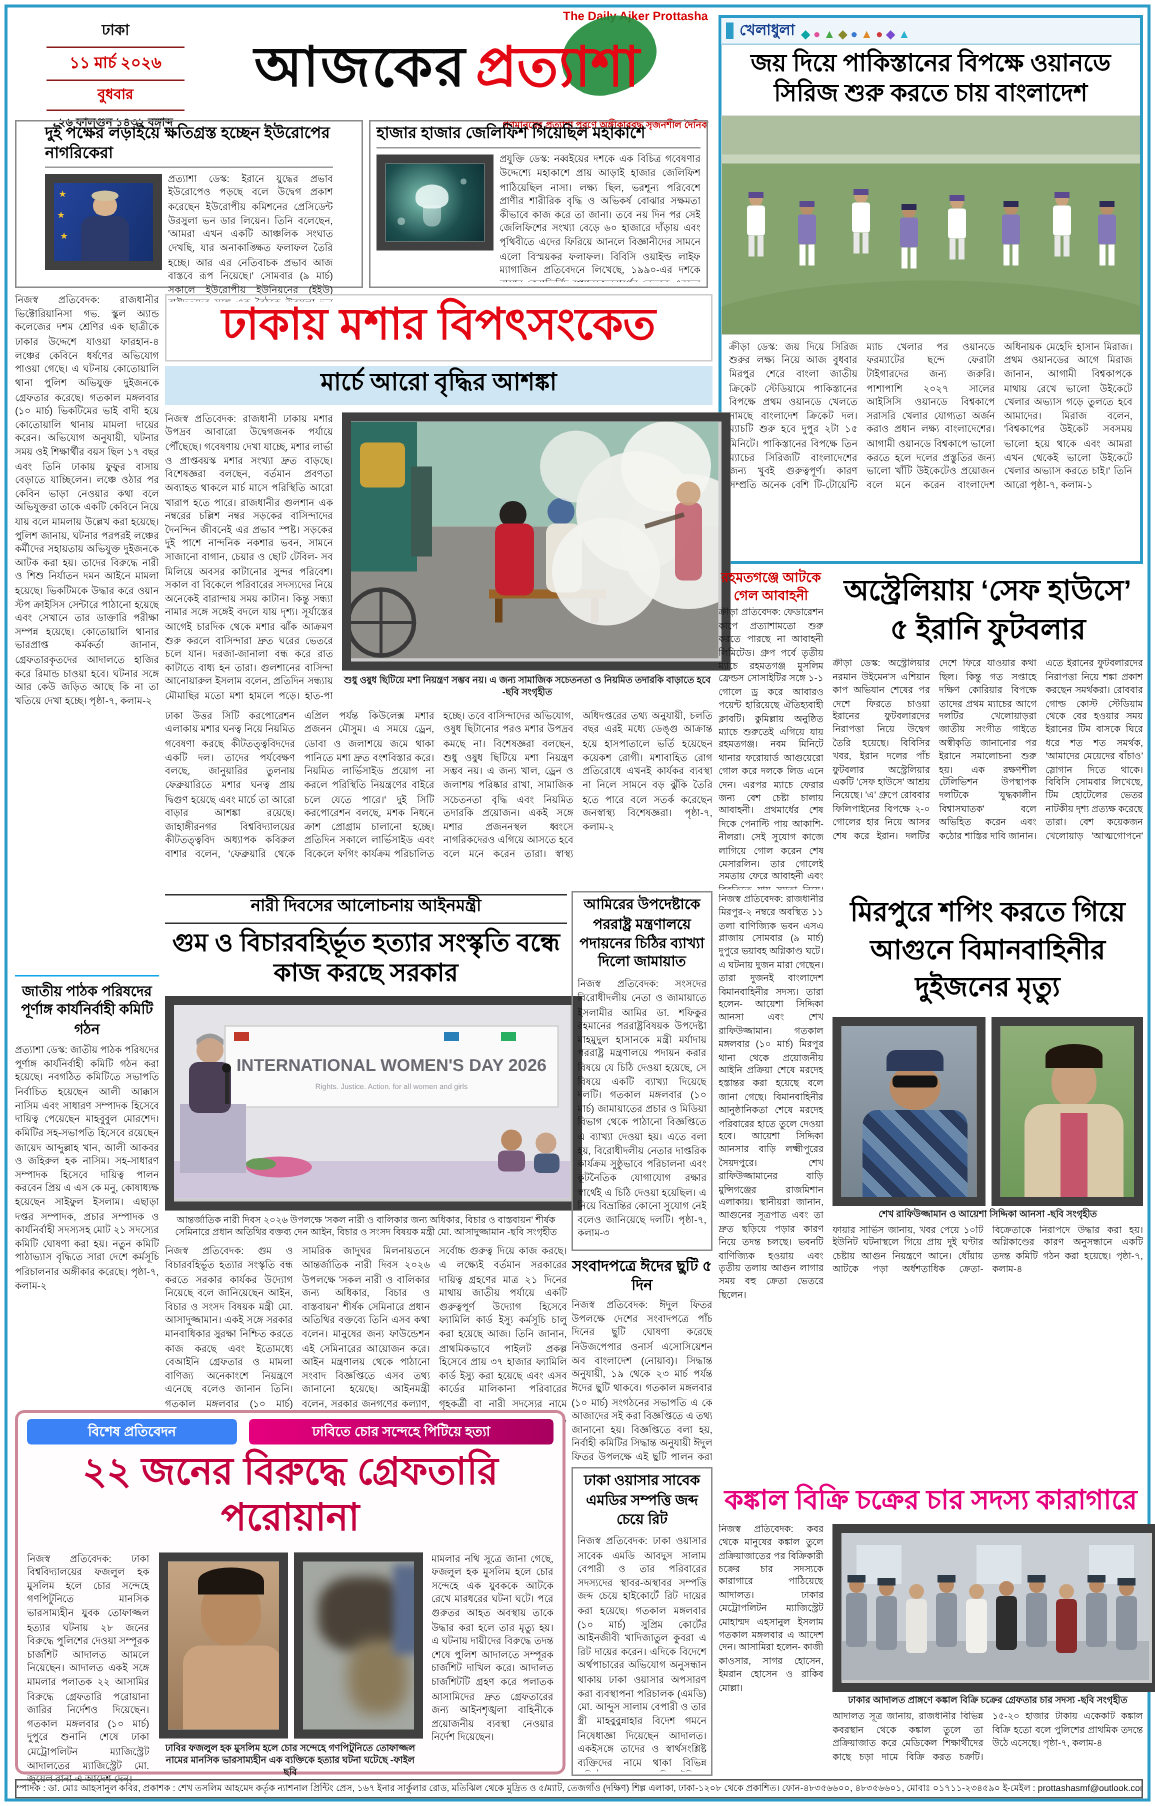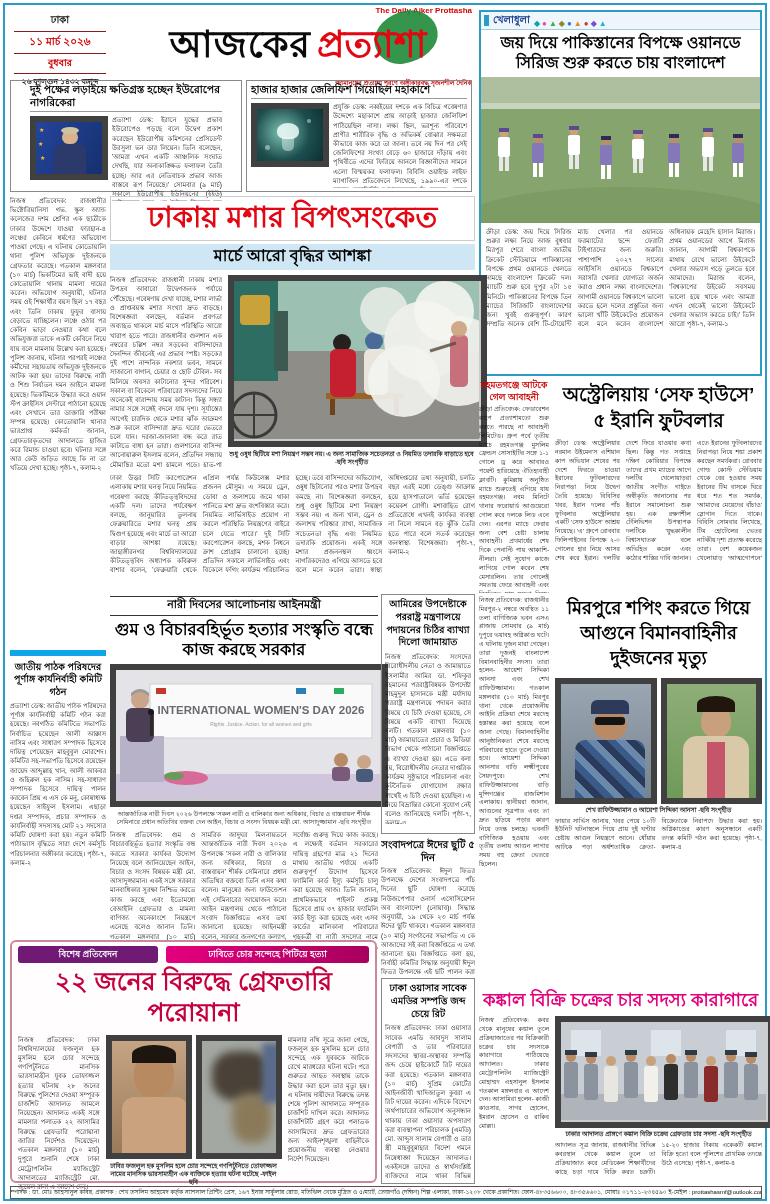--- a/index.html
+++ b/index.html
@@ -35,21 +35,21 @@
   .icostrip span{font-size:8px;margin-right:2px;}
   .badge{color:#fff;font-weight:bold;font-size:9px;padding:1px 10px;border-radius:3px;white-space:nowrap;}
   .figpic{border:6px solid #404040;}
 </style>
 </head>
 <body>
 
 <div class="page">
   <div class="frame"></div>
 
-  <div class="abs datebox" style="left:8px;top:12px;width:104px;height:60px;">
+  <div class="abs datebox" style="left:25px;top:12px;width:104px;height:60px;">
     <div class="city">ঢাকা</div>
     <hr class="rule">
     <div class="d1">১১ মার্চ ২০২৬</div>
     <hr class="rule">
     <div class="d2">বুধবার</div>
     <hr class="rule">
     <div class="d3">২৬ ফাল্গুন ১৪৩২ বঙ্গাব্দ</div>
   </div>
 
   <div class="abs" style="left:124px;top:6px;width:348px;height:70px;">
@@ -159,21 +159,21 @@
       <div class="abs" style="left:20px;top:14px;width:22px;height:16px;border-radius:50% 50% 40% 40%;background:rgba(240,250,248,.85);"></div>
       <div class="abs" style="left:25px;top:28px;width:12px;height:14px;background:rgba(240,250,248,.45);border-radius:0 0 40% 40%;"></div>
       <div class="abs" style="left:8px;top:36px;width:5px;height:5px;border-radius:50%;background:rgba(220,240,235,.5);"></div>
       <div class="abs" style="left:50px;top:10px;width:4px;height:4px;border-radius:50%;background:rgba(220,240,235,.5);"></div>
     </div>
     <div class="bt clip" style="height:86px;">প্রযুক্তি ডেস্ক: নব্বইয়ের দশকে এক বিচিত্র গবেষণার উদ্দেশ্যে মহাকাশে প্রায় আড়াই হাজার জেলিফিশ পাঠিয়েছিল নাসা। লক্ষ্য ছিল, ভরশূন্য পরিবেশে প্রাণীর শারীরিক বৃদ্ধি ও অভিকর্ষ বোঝার সক্ষমতা কীভাবে কাজ করে তা জানা। তবে নয় দিন পর সেই জেলিফিশের সংখ্যা বেড়ে ৬০ হাজারে দাঁড়ায় এবং পৃথিবীতে এদের ফিরিয়ে আনলে বিজ্ঞানীদের সামনে এলো বিস্ময়কর ফলাফল। বিবিসি ওয়াইল্ড লাইফ ম্যাগাজিন প্রতিবেদনে লিখেছে, ১৯৯০-এর দশকে নাসার জ্যোতির্বিদ স্প্যানজেনবার্গের নেতৃত্বে একদল গবেষক এ পরীক্ষাটি চালিয়েছিলেন।   পৃষ্ঠা-৭, কলাম-১</div>
   </div>
 
   <div class="abs clip" style="left:10px;top:196px;width:96px;height:738px;">
     <div class="bt clip" style="height:448px;">নিজস্ব প্রতিবেদক: রাজধানীর ভিক্টোরিয়ানিসা গভ. স্কুল অ্যান্ড কলেজের দশম শ্রেণির এক ছাত্রীকে ঢাকার উদ্দেশে যাওয়া ফারহান-৪ লঞ্চের কেবিনে ধর্ষণের অভিযোগ পাওয়া গেছে। এ ঘটনায় কোতোয়ালি থানা পুলিশ অভিযুক্ত দুইজনকে গ্রেফতার করেছে। গতকাল মঙ্গলবার (১০ মার্চ) ভিকটিমের ভাই বাদী হয়ে কোতোয়ালি থানায় মামলা দায়ের করেন। অভিযোগ অনুযায়ী, ঘটনার সময় ওই শিক্ষার্থীর বয়স ছিল ১৭ বছর এবং তিনি ঢাকায় ফুফুর বাসায় বেড়াতে যাচ্ছিলেন। লঞ্চে ওঠার পর কেবিন ভাড়া নেওয়ার কথা বলে অভিযুক্তরা তাকে একটি কেবিনে নিয়ে যায় বলে মামলায় উল্লেখ করা হয়েছে। পুলিশ জানায়, ঘটনার পরপরই লঞ্চের কর্মীদের সহায়তায় অভিযুক্ত দুইজনকে আটক করা হয়। তাদের বিরুদ্ধে নারী ও শিশু নির্যাতন দমন আইনে মামলা হয়েছে। ভিকটিমকে উদ্ধার করে ওয়ান স্টপ ক্রাইসিস সেন্টারে পাঠানো হয়েছে এবং সেখানে তার ডাক্তারি পরীক্ষা সম্পন্ন হয়েছে। কোতোয়ালি থানার ভারপ্রাপ্ত কর্মকর্তা জানান, গ্রেফতারকৃতদের আদালতে হাজির করে রিমান্ড চাওয়া হবে। ঘটনার সঙ্গে আর কেউ জড়িত আছে কি না তা খতিয়ে দেখা হচ্ছে। পৃষ্ঠা-৭, কলাম-২</div>
-    <div class="hl" style="font-size:9.5px;line-height:1.3;margin:6px 0 3px;border-top:6px solid #0ea5e9;padding-top:5px;">জাতীয় পাঠক পরিষদের পূর্ণাঙ্গ কার্যনির্বাহী কমিটি গঠন</div>
+    <div class="hl" style="font-size:9.5px;line-height:1.3;margin:6px 0 3px;border-top:1px solid #0ea5e9;padding-top:5px;">জাতীয় পাঠক পরিষদের পূর্ণাঙ্গ কার্যনির্বাহী কমিটি গঠন</div>
     <div class="bt clip" style="height:246px;">প্রত্যাশা ডেস্ক: জাতীয় পাঠক পরিষদের পূর্ণাঙ্গ কার্যনির্বাহী কমিটি গঠন করা হয়েছে। নবগঠিত কমিটিতে সভাপতি নির্বাচিত হয়েছেন আলী আক্কাস নাসিম এবং সাধারণ সম্পাদক হিসেবে দায়িত্ব পেয়েছেন মাহবুবুল মোরশেদ। কমিটির সহ-সভাপতি হিসেবে রয়েছেন জায়েদ আব্দুল্লাহ খান, আলী আকবর ও জহিরুল হক নাসিম। সহ-সাধারণ সম্পাদক হিসেবে দায়িত্ব পালন করবেন প্রিয় এ এস কে মনু, কোষাধ্যক্ষ হয়েছেন সাইফুল ইসলাম। এছাড়া দপ্তর সম্পাদক, প্রচার সম্পাদক ও কার্যনির্বাহী সদস্যসহ মোট ২১ সদস্যের কমিটি ঘোষণা করা হয়। নতুন কমিটি পাঠাভ্যাস বৃদ্ধিতে সারা দেশে কর্মসূচি পরিচালনার অঙ্গীকার করেছে। পৃষ্ঠা-৭, কলাম-২</div>
   </div>
 
   <div class="abs" style="left:110px;top:196px;width:365px;height:396px;">
     <div class="hl" style="font-size:29px;color:#e30613;border:1px solid #ccc;padding:2px 0 5px;">ঢাকায় মশার বিপৎসংকেত</div>
     <div class="hl" style="font-size:16px;background:#cfe7f4;margin-top:3px;padding:2px 0 4px;">মার্চে আরো বৃদ্ধির আশঙ্কা</div>
     <div style="display:flex;gap:6px;margin-top:5px;">
       <div class="bt clip" style="width:112px;height:192px;">নিজস্ব প্রতিবেদক: রাজধানী ঢাকায় মশার উপদ্রব আবারো উদ্বেগজনক পর্যায়ে পৌঁছেছে। গবেষণায় দেখা যাচ্ছে, মশার লার্ভা ও প্রাপ্তবয়স্ক মশার সংখ্যা দ্রুত বাড়ছে। বিশেষজ্ঞরা বলছেন, বর্তমান প্রবণতা অব্যাহত থাকলে মার্চ মাসে পরিস্থিতি আরো খারাপ হতে পারে। রাজধানীর গুলশান এক নম্বরের চল্লিশ নম্বর সড়কের বাসিন্দাদের দৈনন্দিন জীবনেই এর প্রভাব স্পষ্ট। সড়কের দুই পাশে নান্দনিক নকশার ভবন, সামনে সাজানো বাগান, চেয়ার ও ছোট টেবিল- সব মিলিয়ে অবসর কাটানোর সুন্দর পরিবেশ। সকাল বা বিকেলে পরিবারের সদস্যদের নিয়ে অনেকেই বারান্দায় সময় কাটান। কিন্তু সন্ধ্যা নামার সঙ্গে সঙ্গেই বদলে যায় দৃশ্য। সূর্যাস্তের আগেই চারদিক থেকে মশার ঝাঁক আক্রমণ শুরু করলে বাসিন্দারা দ্রুত ঘরের ভেতরে চলে যান। দরজা-জানালা বন্ধ করে রাত কাটাতে বাধ্য হন তারা। গুলশানের বাসিন্দা আনোয়ারুল ইসলাম বলেন, প্রতিদিন সন্ধ্যায় মৌমাছির মতো মশা হামলে পড়ে। হাত-পা নাড়িয়েও কাজ হয় না, মুহূর্তের মধ্যে কামড়াতে থাকে। তাই সন্ধ্যার পর আর বারান্দায় বসা যায় না।</div>
       <div style="width:247px;">
         <div class="ph figpic" style="width:247px;height:160px;">
@@ -356,21 +356,21 @@
           </svg>
         </div>
         <div class="cap" style="margin-top:2px;">ঢাকার আদালত প্রাঙ্গণে কঙ্কাল বিক্রি চক্রের গ্রেফতার চার সদস্য -ছবি সংগৃহীত</div>
         <div class="bt cols2 clip" style="font-size:6.2px;margin-top:3px;height:52px;">আদালত সূত্র জানায়, রাজধানীর বিভিন্ন কবরস্থান থেকে কঙ্কাল তুলে তা প্রক্রিয়াজাত করে মেডিকেল শিক্ষার্থীদের কাছে চড়া দামে বিক্রি করত চক্রটি। ১৫-২০ হাজার টাকায় একেকটি কঙ্কাল বিক্রি হতো বলে পুলিশের প্রাথমিক তদন্তে উঠে এসেছে। পৃষ্ঠা-৭, কলাম-৪</div>
       </div>
     </div>
   </div>
 
   <div class="abs" style="left:10px;top:940px;width:367px;height:243px;border:2px solid #cc8899;border-radius:6px;box-sizing:border-box;padding:4px 6px;background:#fffdfd;">
     <div style="display:flex;gap:8px;justify-content:space-between;align-items:center;">
-      <span class="badge" style="background:#701a75;width:120px;text-align:center;">বিশেষ প্রতিবেদন</span>
+      <span class="badge" style="background:#3b82f6;width:120px;text-align:center;">বিশেষ প্রতিবেদন</span>
       <span class="badge" style="background:linear-gradient(90deg,#e5007d,#a8005e);flex:1;text-align:center;">ঢাবিতে চোর সন্দেহে পিটিয়ে হত্যা</span>
     </div>
     <div class="hl" style="font-size:25px;color:#c4003f;padding:3px 0 6px;">২২ জনের বিরুদ্ধে গ্রেফতারি পরোয়ানা</div>
     <div style="display:flex;gap:6px;">
       <div class="bt clip" style="width:86px;height:168px;">নিজস্ব প্রতিবেদক: ঢাকা বিশ্ববিদ্যালয়ের ফজলুল হক মুসলিম হলে চোর সন্দেহে গণপিটুনিতে মানসিক ভারসাম্যহীন যুবক তোফাজ্জল হত্যার ঘটনায় ২৮ জনের বিরুদ্ধে পুলিশের দেওয়া সম্পূরক চার্জশিট আদালত আমলে নিয়েছেন। আদালত একই সঙ্গে মামলার পলাতক ২২ আসামির বিরুদ্ধে গ্রেফতারি পরোয়ানা জারির নির্দেশও দিয়েছেন। গতকাল মঙ্গলবার (১০ মার্চ) দুপুরে শুনানি শেষে ঢাকা মেট্রোপলিটন ম্যাজিস্ট্রেট আদালতের ম্যাজিস্ট্রেট মো. জুয়েল রানা এ আদেশ দেন।</div>
       <div style="width:176px;">
         <div style="display:flex;gap:4px;">
           <div class="ph figpic" style="width:86px;height:112px;background:linear-gradient(#c4a482,#9a7a5a);">
             <div class="abs" style="left:22px;top:12px;width:40px;height:44px;border-radius:45%;background:#b88a62;"></div>
             <div class="abs" style="left:20px;top:4px;width:44px;height:18px;border-radius:50% 50% 0 0;background:#1d1510;"></div>

